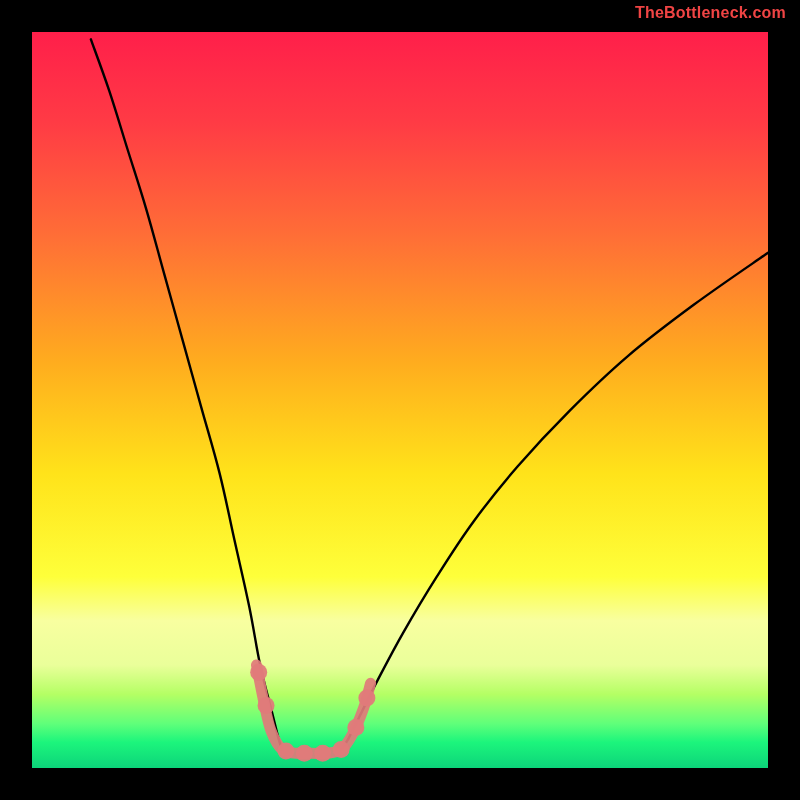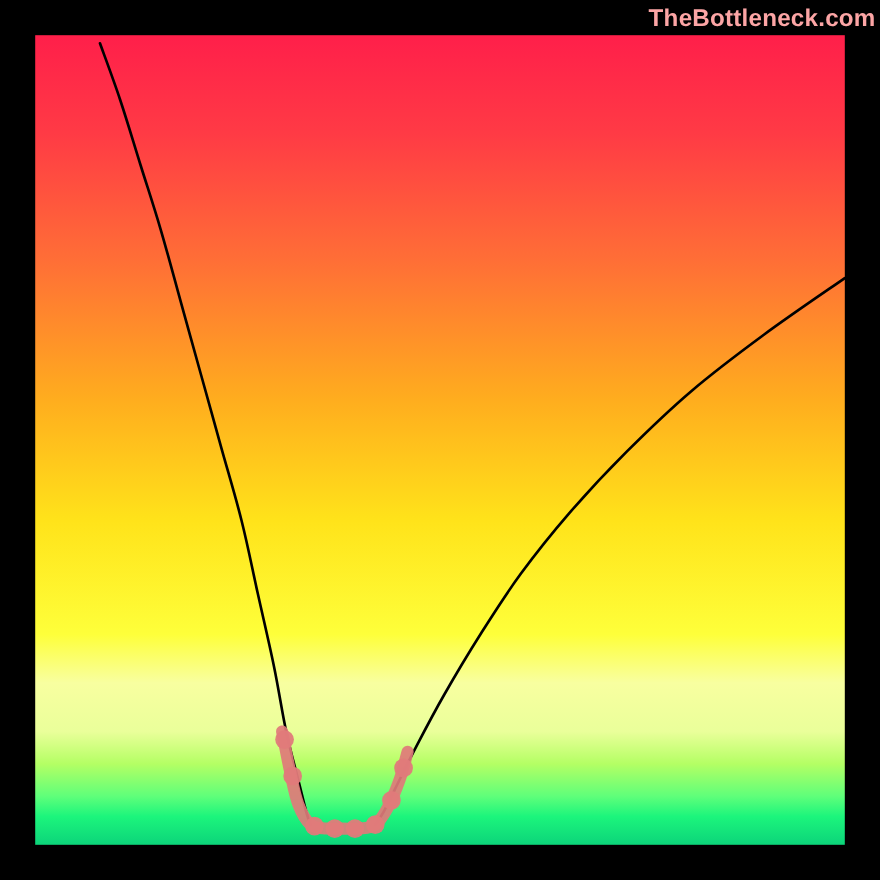--- a/index.html
+++ b/index.html
@@ -13,23 +13,23 @@
   }
   .stage {
     position: relative;
     width: 800px;
     height: 800px;
     background: #000;
   }
   .watermark {
     position: absolute;
     top: 4px;
-    right: 4px;
-    color: #fca5a5;
-    font-size: 22px;
+    right: 14px;
+    color: #ef4444;
+    font-size: 16px;
     font-weight: 600;
     letter-spacing: 0.2px;
     user-select: none;
   }
   svg {
     display: block;
   }
 </style>
 </head>
 <body>

